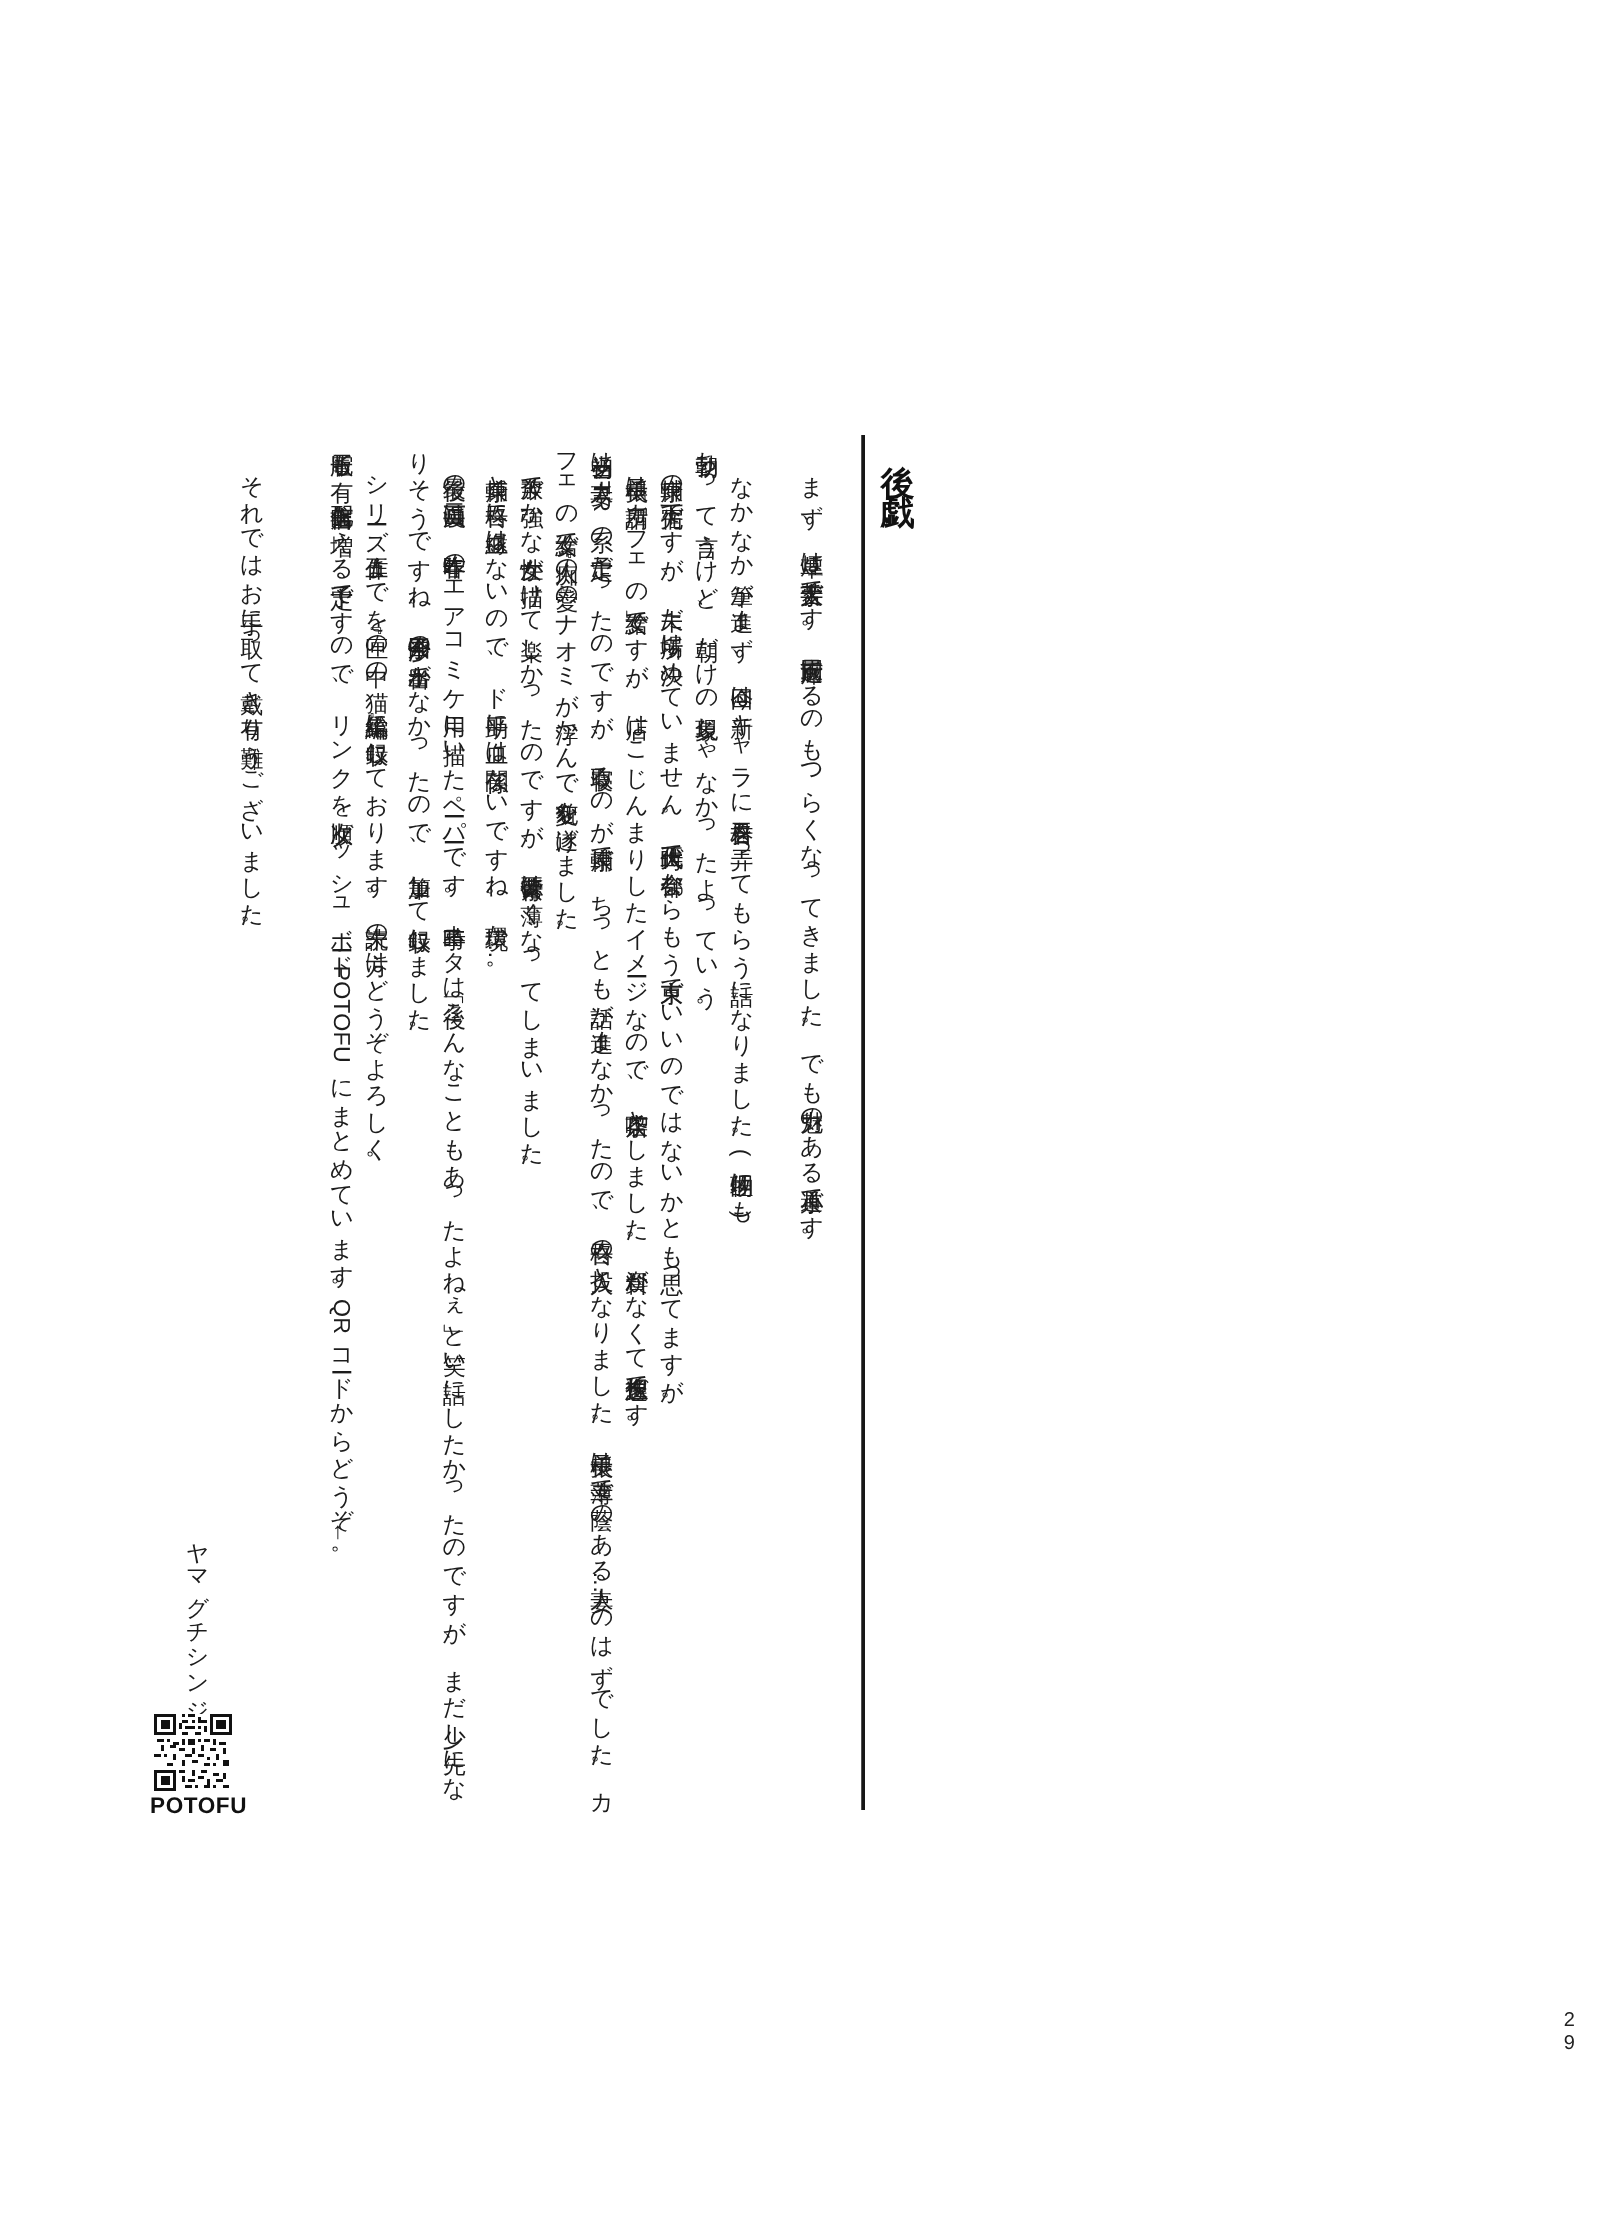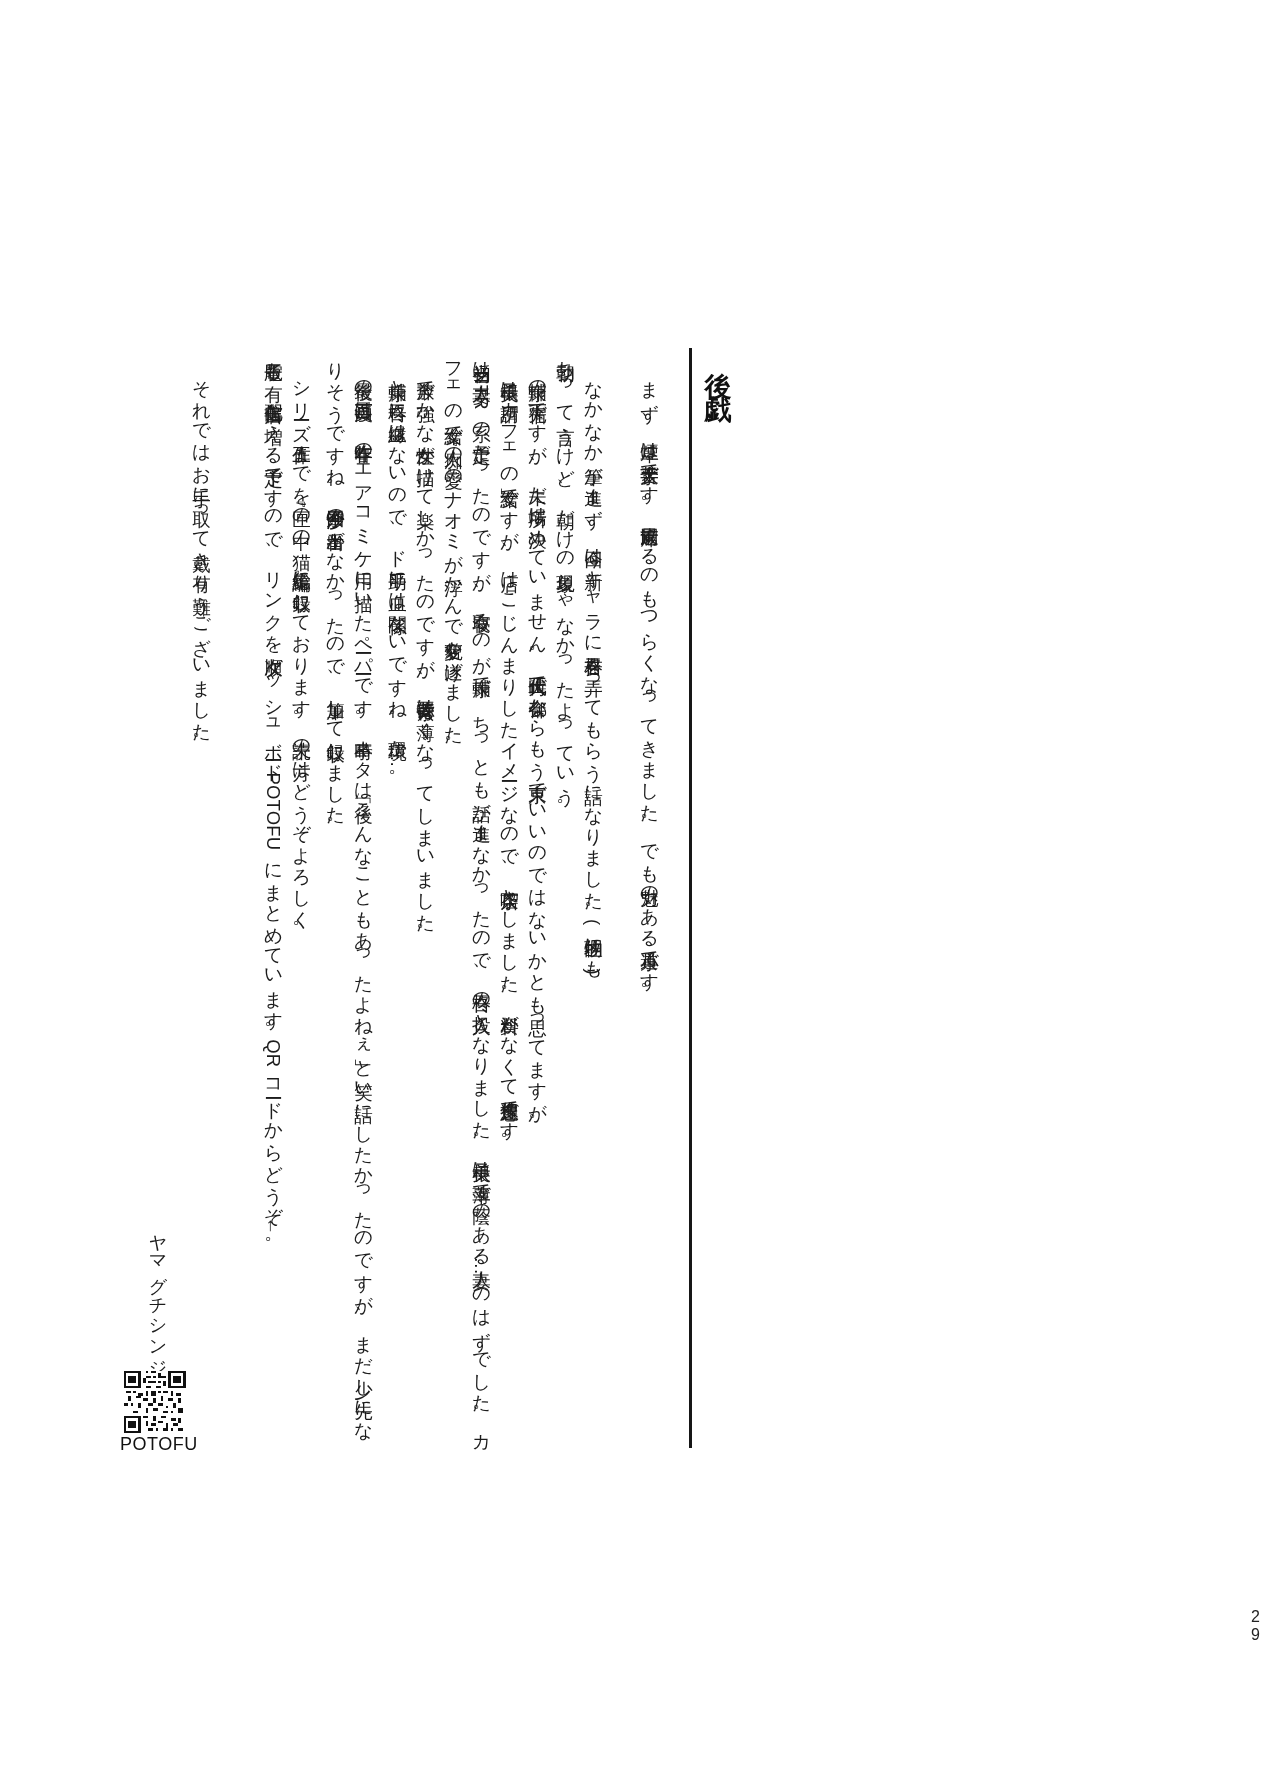--- a/index.html
+++ b/index.html
@@ -84,21 +84,21 @@
     shape-rendering: crispEdges;
   }
 
   .qr-label {
     position: absolute;
     left: 120px;
     top: 1434px;
     width: 70px;
     text-align: left;
     font-size: 18px;
-    font-weight: normal;
+    font-weight: bold;
     letter-spacing: 0.5px;
     color: #111111;
   }
 
   
   .page-number {
     position: absolute;
     left: 1246px;
     top: 1608px;
     writing-mode: vertical-rl;

